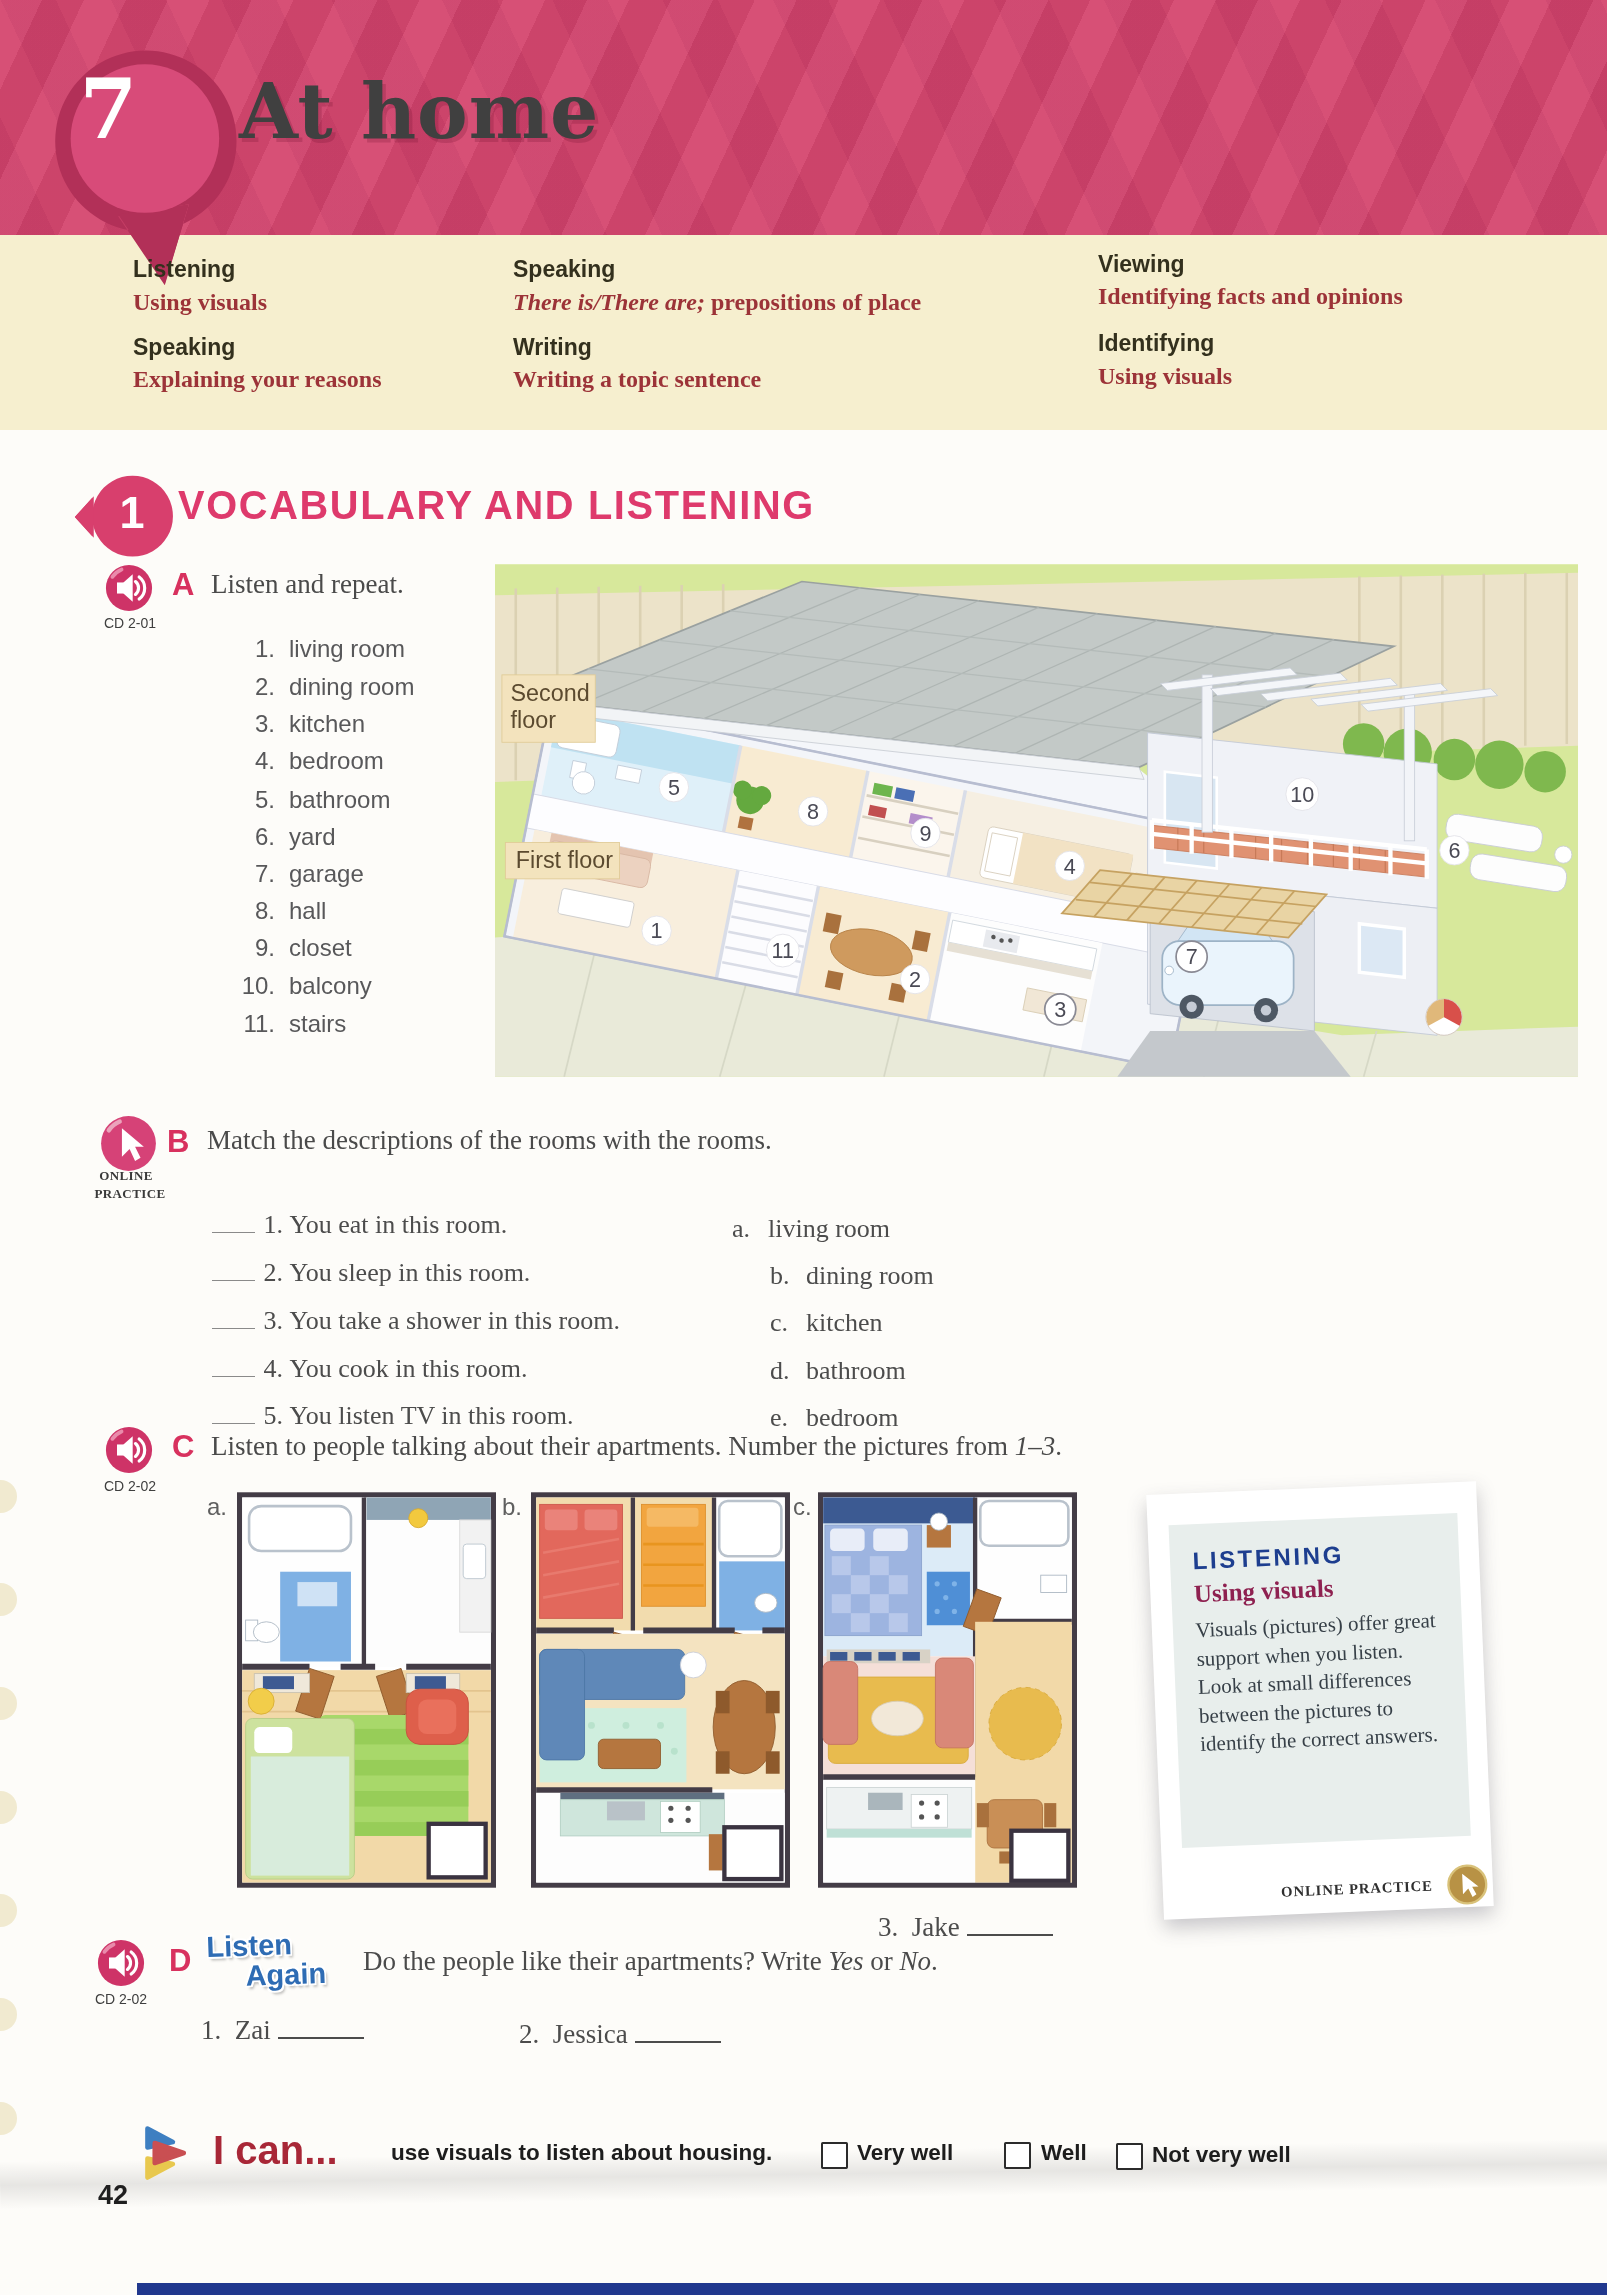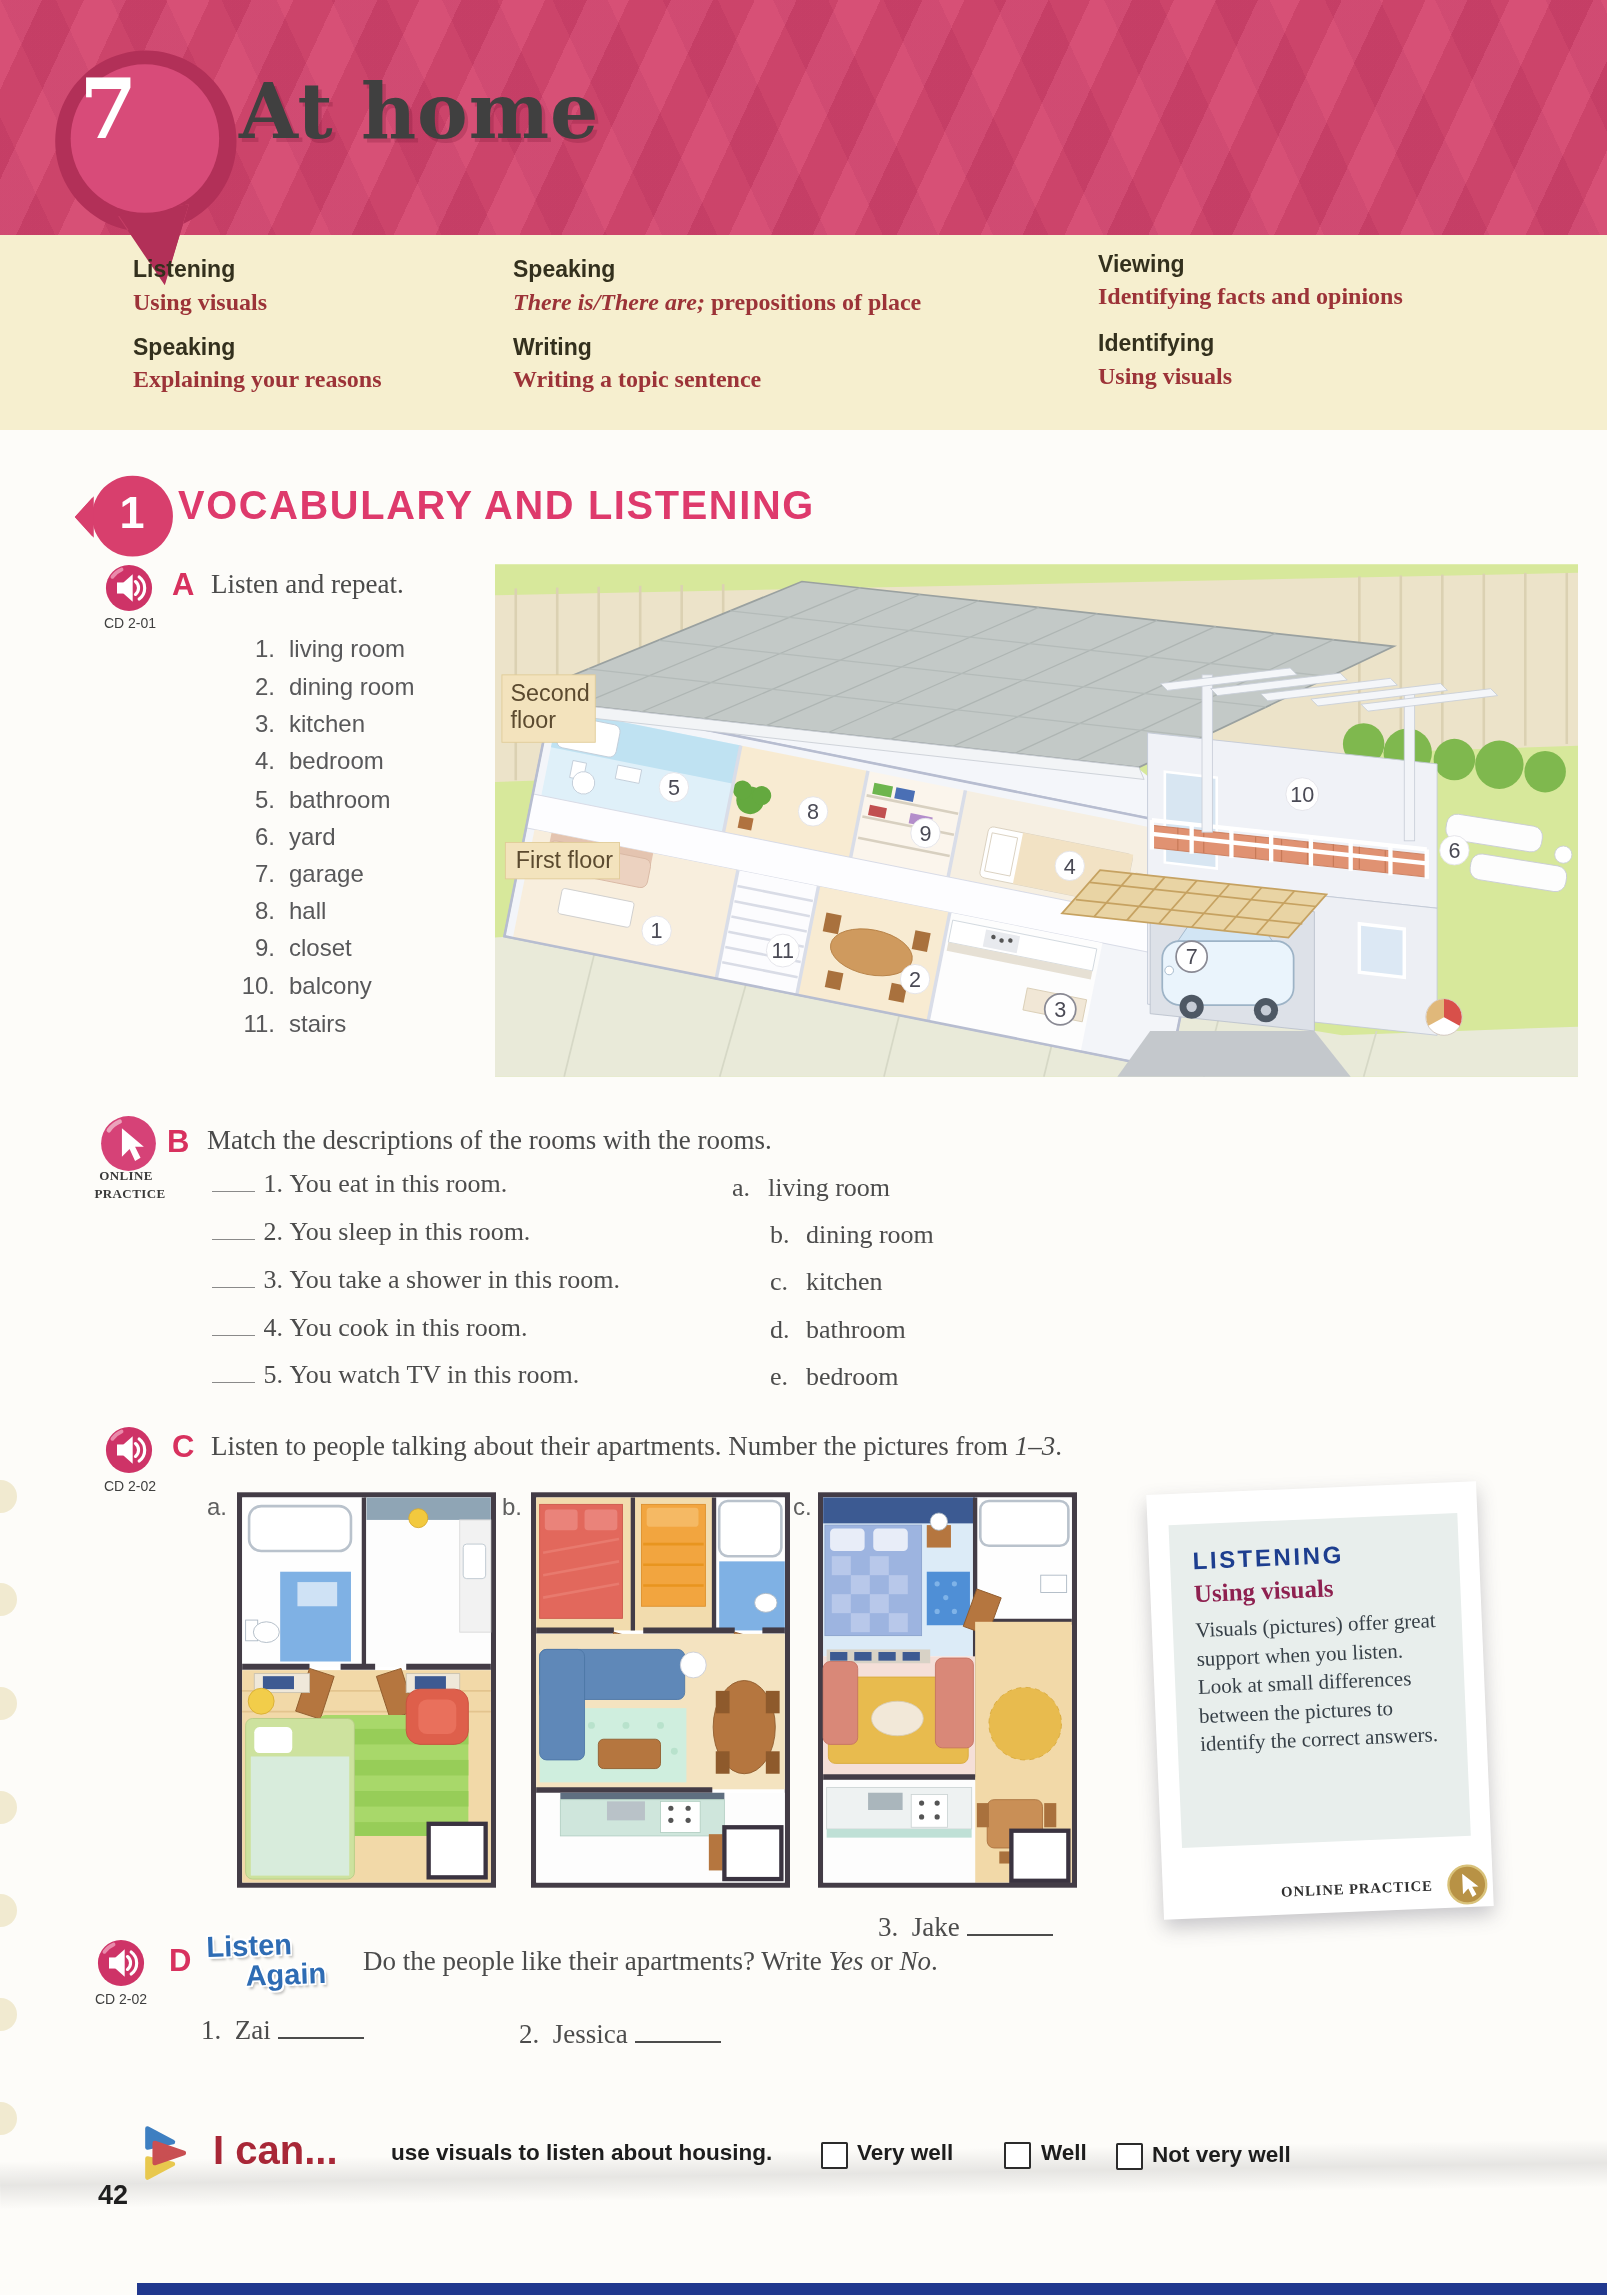--- a/index.html
+++ b/index.html
@@ -35,21 +35,21 @@
   .ex-letter{position:absolute;font-size:31px;font-weight:bold;color:#d8315e;}
   .ex-instr{position:absolute;font-size:27px;color:#4a4a4a;font-family:"Liberation Serif",serif;}
   .ex-instr .it{font-style:italic;}
   .cd-label{position:absolute;font-size:14px;color:#3f3f3f;width:104px;text-align:center;}
 
   
   .vrow{position:absolute;left:216px;width:259px;display:flex;font-size:24px;color:#58585a;line-height:29px;}
   .vnum{width:59px;text-align:right;margin-right:14px;}
 
   
-  .brow{position:absolute;font-size:26px;color:#4c4c4c;font-family:"Liberation Serif",serif;line-height:31px;}
+  .brow{position:absolute;font-size:26px;color:#4c4c4c;font-family:"Liberation Serif",serif;line-height:31px;margin-top:41px;}
   .blank-sm{display:inline-block;width:43px;border-bottom:1.7px solid #8a8a8a;height:21px;margin-right:8.6px;}
   .opt-letter{display:inline-block;width:36px;}
 
   
   .pic-label{position:absolute;font-size:24px;color:#5f5f5f;}
   .plan{position:absolute;width:259px;height:396px;}
 
   
   .tip-card{position:absolute;left:1155px;top:1488px;width:330px;height:425px;background:#ffffff;
     transform:rotate(-2.4deg);box-shadow:0 8.6px 19px rgba(60,60,80,0.28);}
@@ -437,21 +437,21 @@
   </svg>
   <div class="online-txt" style="left:74px;top:1168px">ONLINE</div>
   <div class="online-txt" style="left:78px;top:1186px">PRACTICE</div>
   <div class="ex-letter" style="left:167px;top:1124px">B</div>
   <div class="ex-instr" style="left:207px;top:1125px">Match the descriptions of the rooms with the rooms.</div>
 
   <div class="brow" style="left:212px;top:1168px"><span class="blank-sm"></span><span>1.</span>&nbsp;<span>You eat in this room.</span></div>
   <div class="brow" style="left:212px;top:1216px"><span class="blank-sm"></span><span>2.</span>&nbsp;<span>You sleep in this room.</span></div>
   <div class="brow" style="left:212px;top:1264px"><span class="blank-sm"></span><span>3.</span>&nbsp;<span>You take a shower in this room.</span></div>
   <div class="brow" style="left:212px;top:1312px"><span class="blank-sm"></span><span>4.</span>&nbsp;<span>You cook in this room.</span></div>
-  <div class="brow" style="left:212px;top:1359px"><span class="blank-sm"></span><span>5.</span>&nbsp;<span>You watch TV in this room.</span></div>
+  <div class="brow" style="left:212px;top:1359px"><span class="blank-sm"></span><span>5.</span>&nbsp;<span>You listen TV in this room.</span></div>
 
   <div class="brow" style="left:732px;top:1172px"><span class="opt-letter">a.</span><span>living room</span></div>
   <div class="brow" style="left:770px;top:1219px"><span class="opt-letter">b.</span><span>dining room</span></div>
   <div class="brow" style="left:770px;top:1266px"><span class="opt-letter">c.</span><span>kitchen</span></div>
   <div class="brow" style="left:770px;top:1314px"><span class="opt-letter">d.</span><span>bathroom</span></div>
   <div class="brow" style="left:770px;top:1361px"><span class="opt-letter">e.</span><span>bedroom</span></div>
 
   <svg class="abs" style="left:105px;top:1426px" width="48" height="48" viewBox="0 0 52 52">
     <circle cx="26" cy="26" r="25" fill="#ce3367"></circle>
     <path d="M8 14 a24 24 0 0 1 10 -8" stroke="#e98bab" stroke-width="4" fill="none" stroke-linecap="round"></path>

